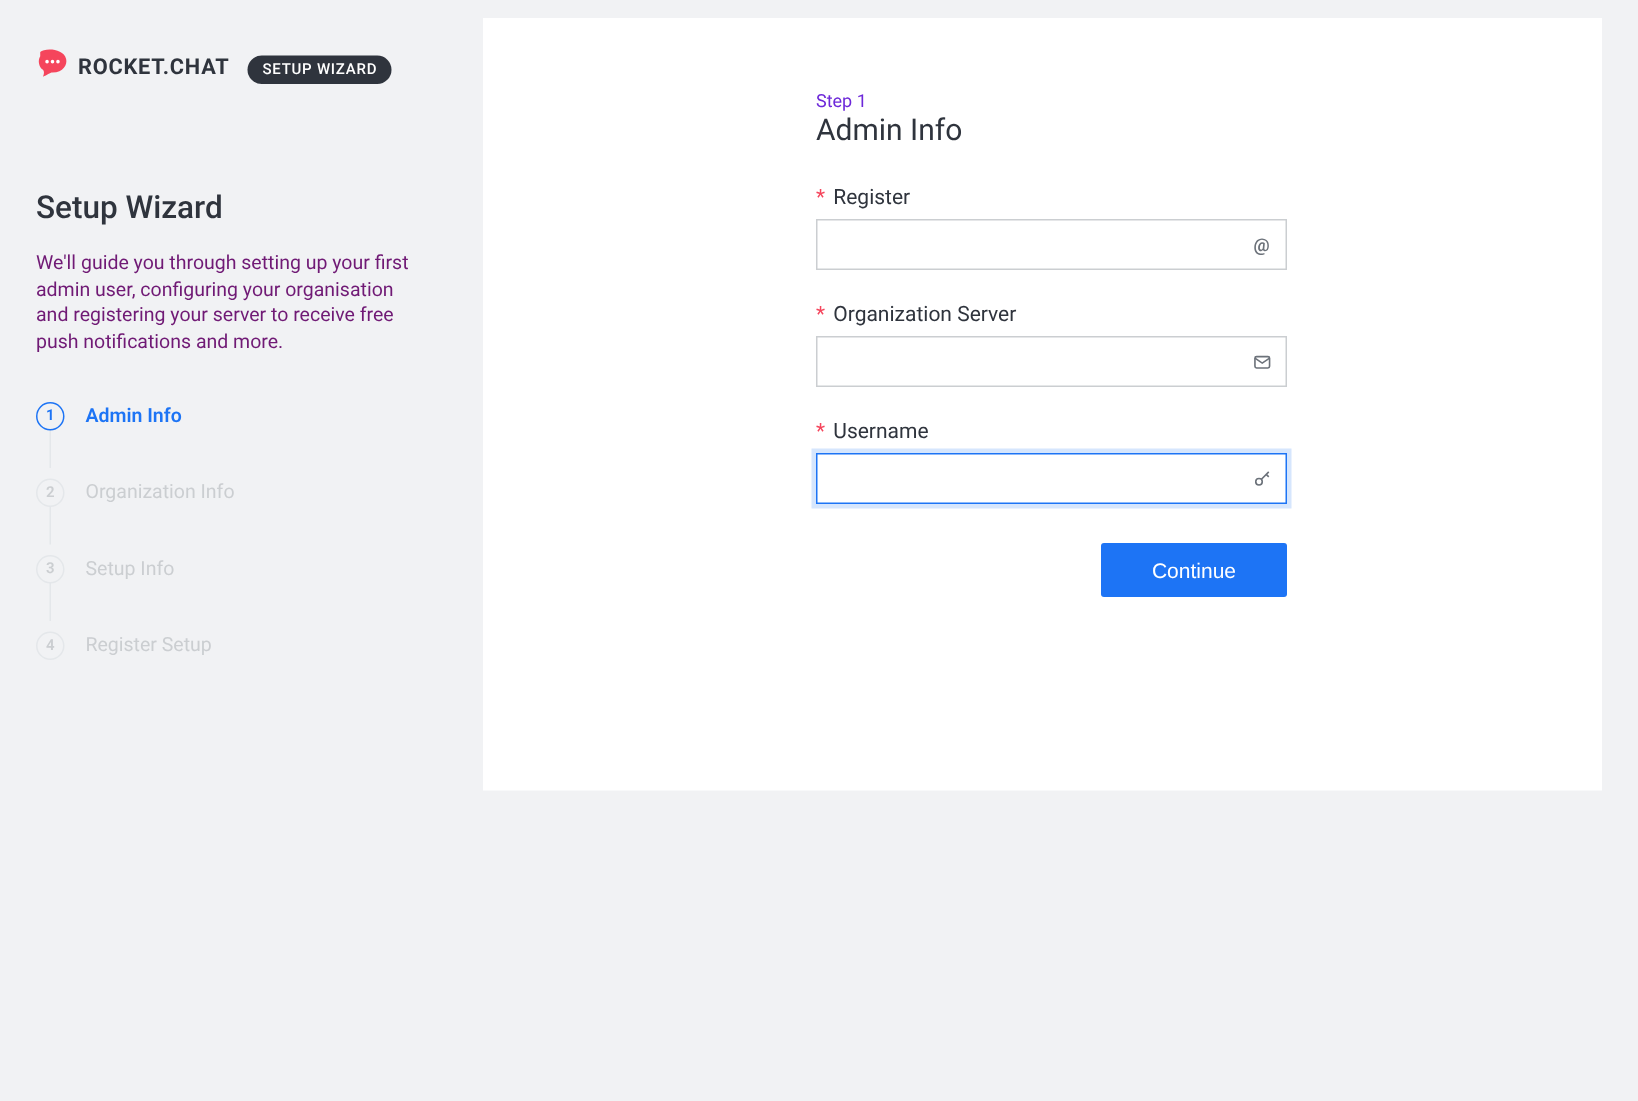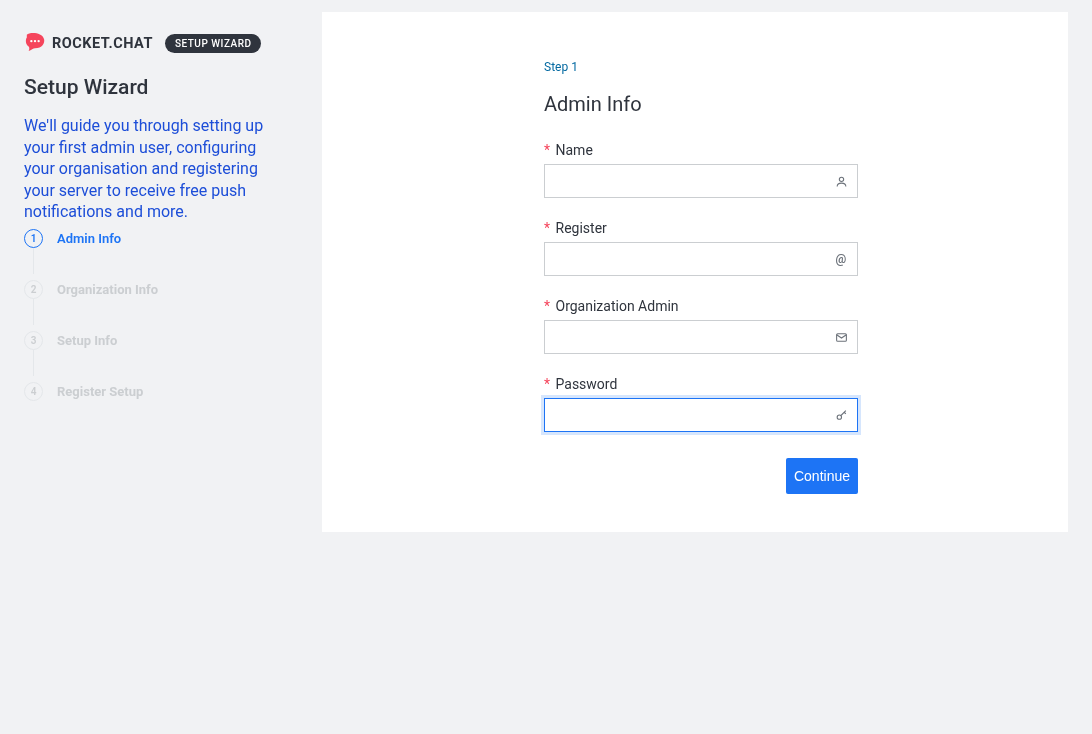--- a/index.html
+++ b/index.html
@@ -17,23 +17,23 @@
     width: 100%;
     height: 100%;
   }
   .sidebar {
     width: 322px;
     padding: 32px 24px 24px 24px;
     flex-shrink: 0;
   }
   .brand-row {
     display: flex;
-    align-items: center;
+    align-items: flex-end;
     gap: 12px;
-    margin-bottom: 20px;
+    margin-bottom: 71px;
   }
   .logo {
     display: flex;
     align-items: center;
     gap: 6px;
   }
   .logo-text {
     font-weight: 700;
     letter-spacing: 0.5px;
     font-size: 14.5px;
@@ -48,23 +48,24 @@
     border-radius: 10px;
     font-weight: 500;
   }
   .wizard-title {
     font-size: 21px;
     font-weight: 500;
     color: #2f343d;
     margin-bottom: 16px;
   }
   .wizard-desc {
-    font-size: 16px;
+    font-size: 13px;
     line-height: 1.35;
-    color: #1d4ed8;
+    color: #701a75;
+    margin-bottom: 24px;
     max-width: 260px;
   }
   .steps {
     position: relative;
   }
   .step {
     display: flex;
     align-items: center;
     gap: 14px;
     height: 32px;
@@ -91,21 +92,21 @@
     align-items: center;
     justify-content: center;
     font-size: 10px;
     font-weight: 600;
     background: #f1f2f4;
     z-index: 1;
   }
   .step-label {
     font-size: 13px;
     color: #cbced1;
-    font-weight: 700;
+    font-weight: 400;
   }
   .step.active .step-circle {
     border-color: #1d74f5;
     color: #1d74f5;
   }
   .step.active .step-label {
     color: #1d74f5;
     font-weight: 600;
   }
   .main {
@@ -117,22 +118,22 @@
     width: 746px;
     min-height: 515px;
     padding: 48px 222px 38px 222px;
     position: relative;
   }
   .form-wrap {
     width: 314px;
   }
   .step-small {
     font-size: 12px;
-    color: #0369a1;
-    margin-bottom: 18px;
+    color: #6d28d9;
+    margin-bottom: 0;
   }
   .card-title {
     font-size: 20px;
     font-weight: 400;
     color: #2f343d;
     margin-bottom: 26px;
   }
   .field {
     margin-bottom: 22px;
   }
@@ -178,21 +179,21 @@
   .actions {
     display: flex;
     justify-content: flex-end;
     margin-top: 26px;
   }
   .btn-primary {
     background: #1d74f5;
     color: #fff;
     border: none;
     height: 36px;
-    padding: 0 8px;
+    padding: 0 34px;
     font-size: 14px;
     border-radius: 2px;
     cursor: pointer;
     font-weight: 400;
   }
 </style>
 </head>
 <body>
 
 <div class="layout">
@@ -234,56 +235,44 @@
       </div>
     </div>
   </aside>
 
   <main class="main">
     <div class="card">
       <div class="form-wrap">
         <div class="step-small">Step 1</div>
         <h2 class="card-title">Admin Info</h2>
 
-        <div class="field">
-          <label class="field-label"><span class="req">*</span> <span>Name</span></label>
-          <div class="input-wrap">
-            <input class="input" type="text" value="" style="">
-            <span class="input-icon">
-              <svg width="13" height="13" viewBox="0 0 24 24" fill="none" stroke-width="2">
-                  <circle cx="12" cy="8" r="4"></circle>
-                  <path d="M4 21c0-4 4-6 8-6s8 2 8 6"></path>
-                </svg>
-            </span>
-          </div>
-        </div>
 
         <div class="field">
           <label class="field-label"><span class="req">*</span> <span>Register</span></label>
           <div class="input-wrap">
             <input class="input" type="text" value="" style="">
             <span class="input-icon" style="font-size:12px;color:#6c727a;font-weight:600;">@</span>
           </div>
         </div>
 
         <div class="field">
-          <label class="field-label"><span class="req">*</span> <span>Organization Admin</span></label>
+          <label class="field-label"><span class="req">*</span> <span>Organization Server</span></label>
           <div class="input-wrap">
             <input class="input" type="email" value="" style="">
             <span class="input-icon">
               <svg width="13" height="13" viewBox="0 0 24 24" fill="none" stroke-width="2">
                   <rect x="3" y="5" width="18" height="14" rx="2"></rect>
                   <path d="M3 7l9 6 9-6"></path>
                 </svg>
             </span>
           </div>
         </div>
 
         <div class="field">
-          <label class="field-label"><span class="req">*</span> <span>Password</span></label>
+          <label class="field-label"><span class="req">*</span> <span>Username</span></label>
           <div class="input-wrap">
             <input class="input focused" type="password" value="" style="">
             <span class="input-icon">
               <svg width="13" height="13" viewBox="0 0 24 24" fill="none" stroke="#1d74f5" stroke-width="2">
                   <circle cx="8" cy="15" r="4"></circle>
                   <path d="M11 12L20 3M17 6l3 3"></path>
                 </svg>
             </span>
           </div>
         </div>

